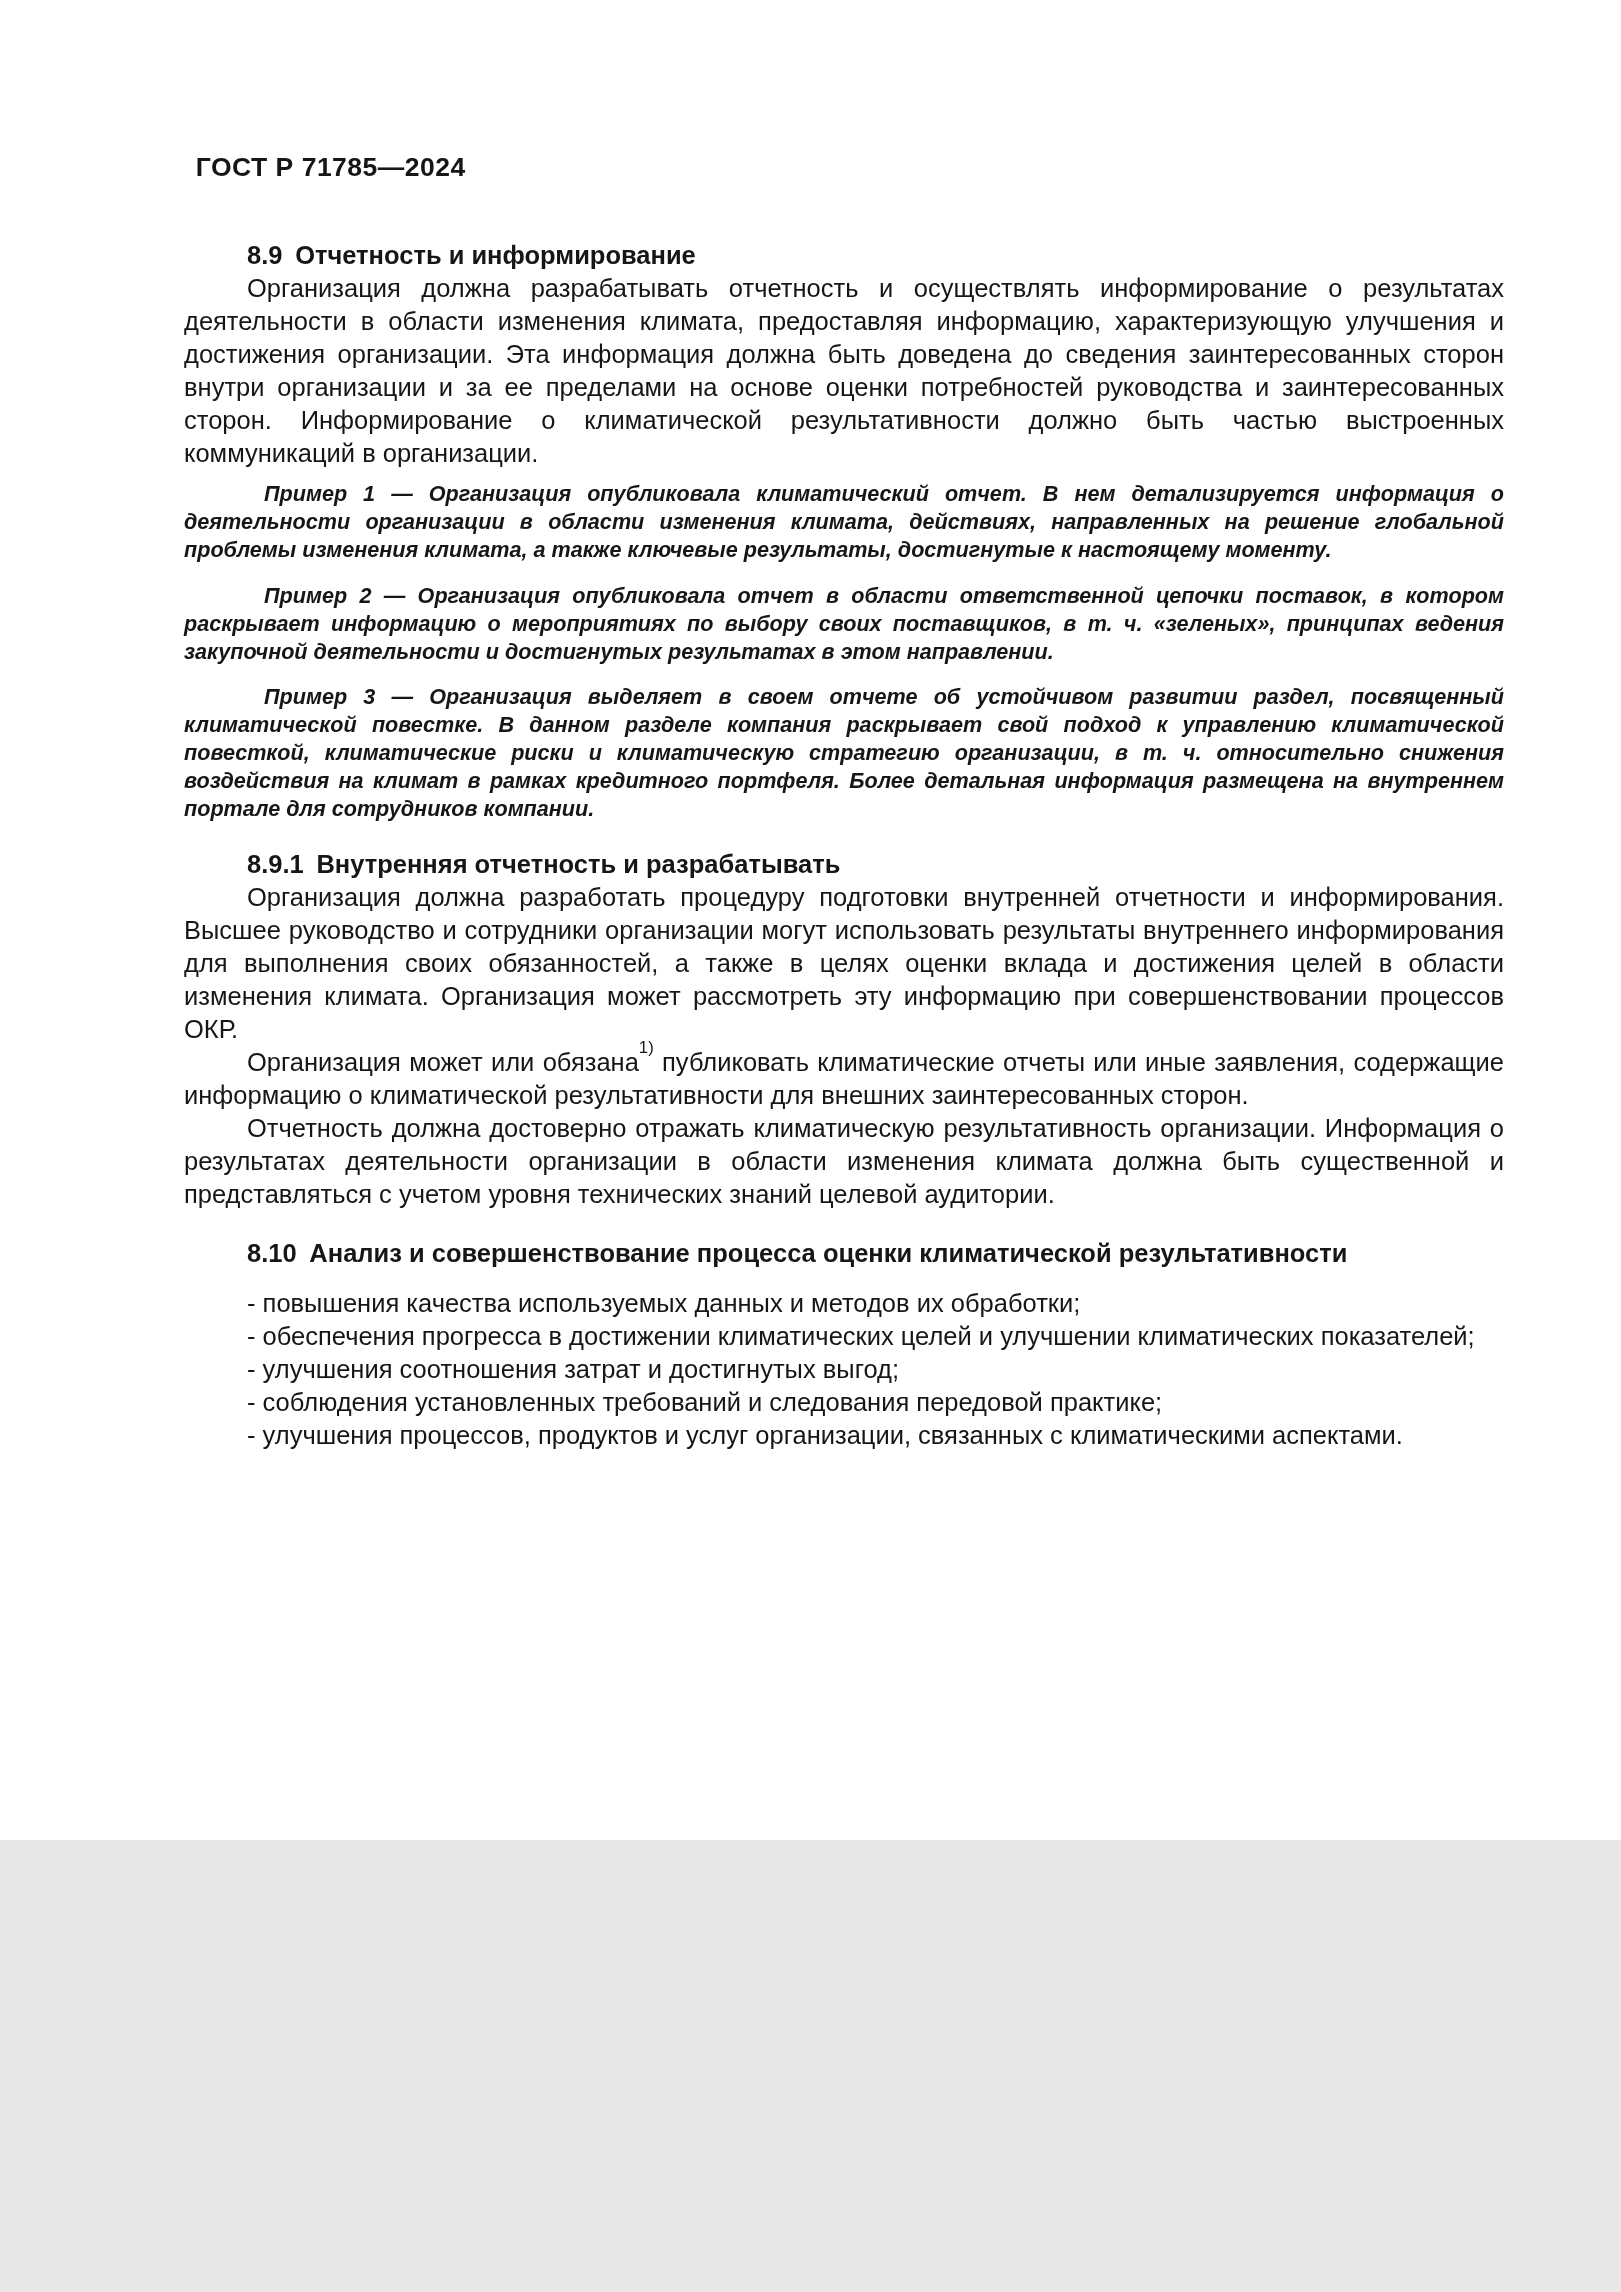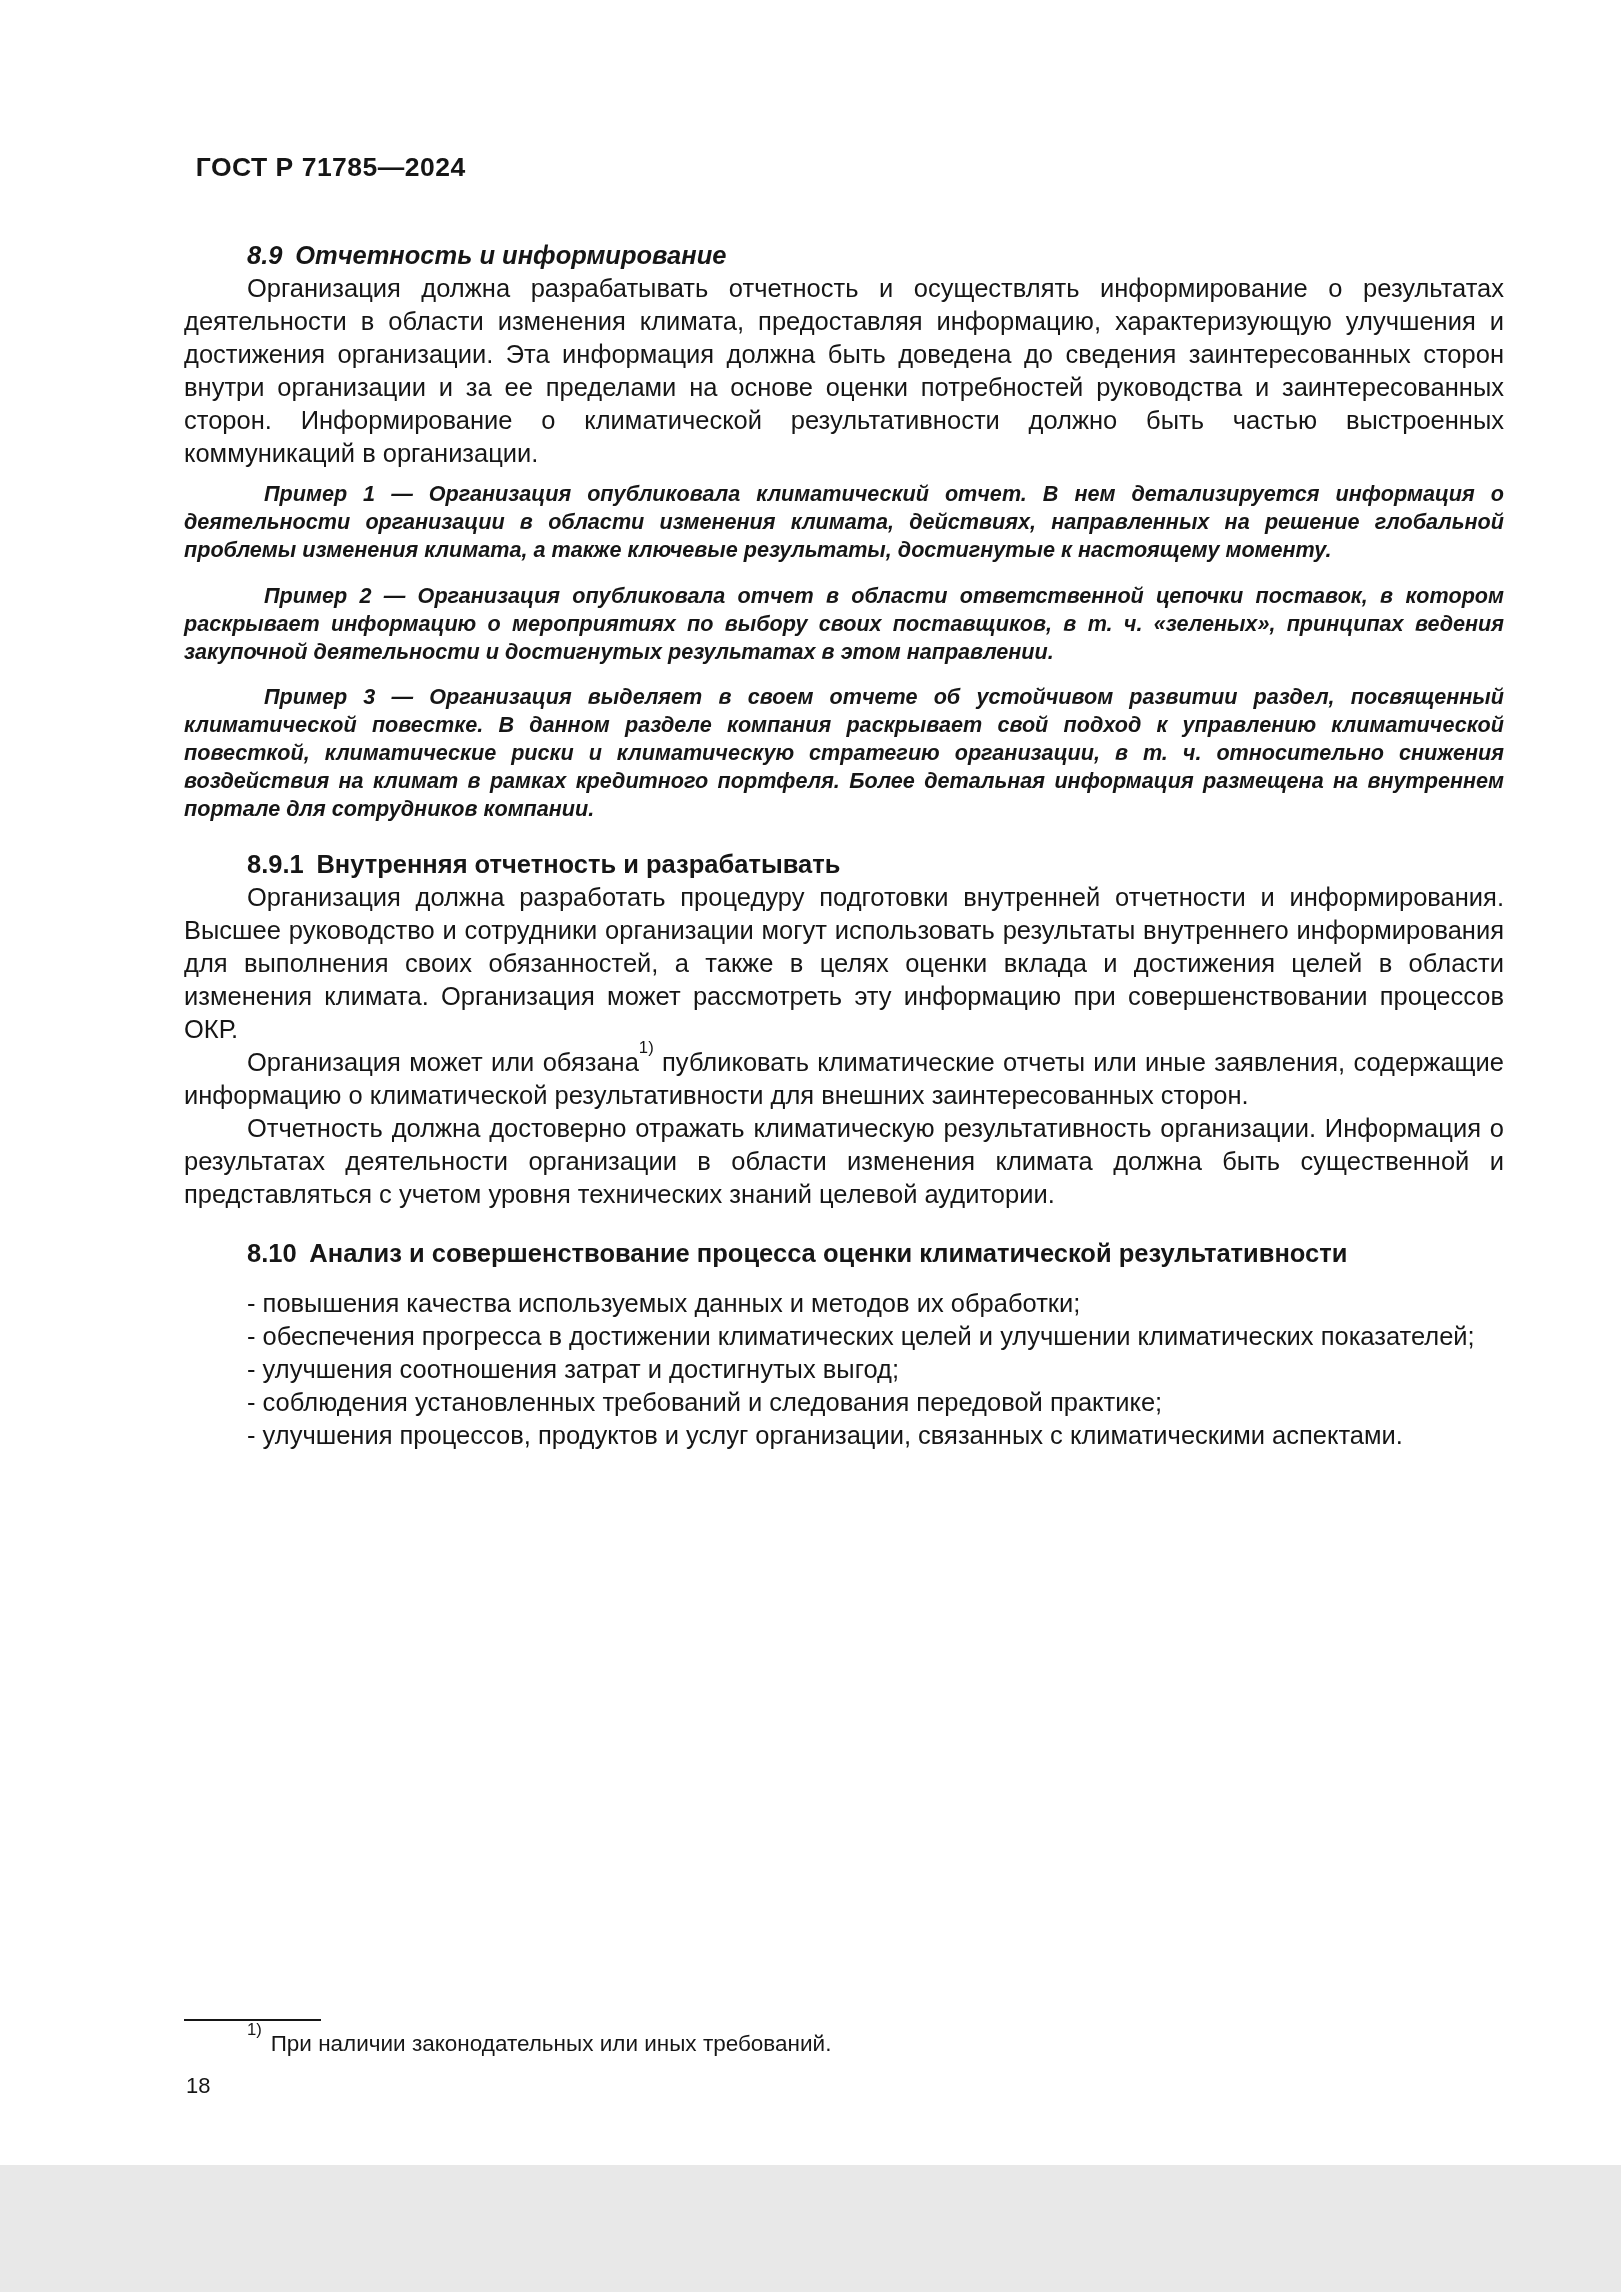--- a/index.html
+++ b/index.html
@@ -1,19 +1,19 @@
 <!DOCTYPE html>
 <html><head>
 <meta charset="utf-8">
 <style>
   html, body { margin: 0; padding: 0; background: #e8e8e8; }
   .page {
     position: relative;
     width: 1621px;
-    height: 2165px;
+    height: 1840px;
     background: #ffffff;
     color: #161616;
     font-family: "Liberation Sans", "DejaVu Sans", sans-serif;
     overflow: hidden;
   }
   .content {
     position: absolute;
     left: 184px;
     top: 154px;
     width: 1320px;
@@ -26,21 +26,21 @@
     letter-spacing: 0.5px;
   }
   .heading {
     margin: 0;
     padding-left: 63px;
     font-size: 25.5px;
     line-height: 33px;
     font-weight: bold;
   }
   .h-num { margin-right: 12.7px; }
-  .h-89 { margin-top: 58px; font-style: italic; }
+  .h-89 { margin-top: 58px; }
   .h-891 { margin-top: 24.5px; }
   .h-892 { margin-top: 0; }
   .h-810 { margin-top: 26px; margin-bottom: 17.6px; }
   .body-p {
     margin: 0;
     font-size: 25.5px;
     line-height: 33px;
     text-indent: 63px;
     text-align: justify;
   }

